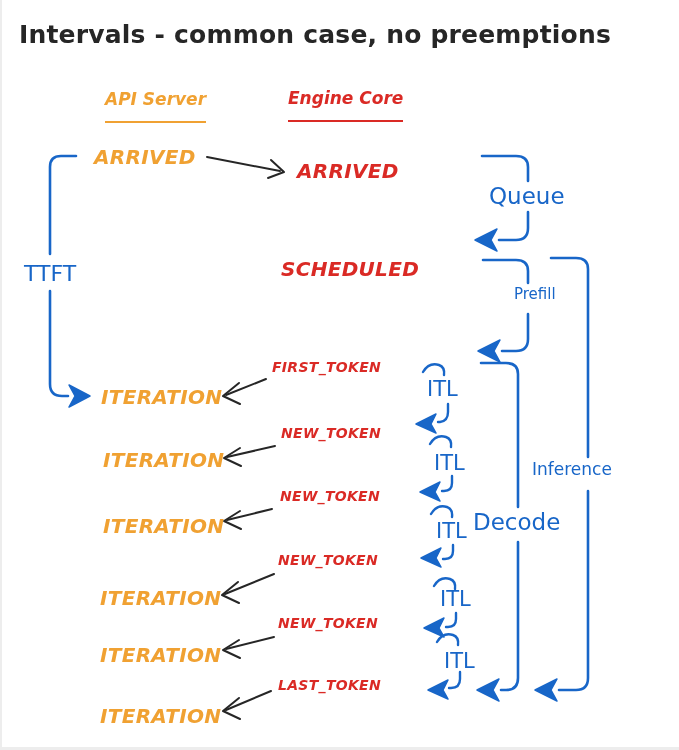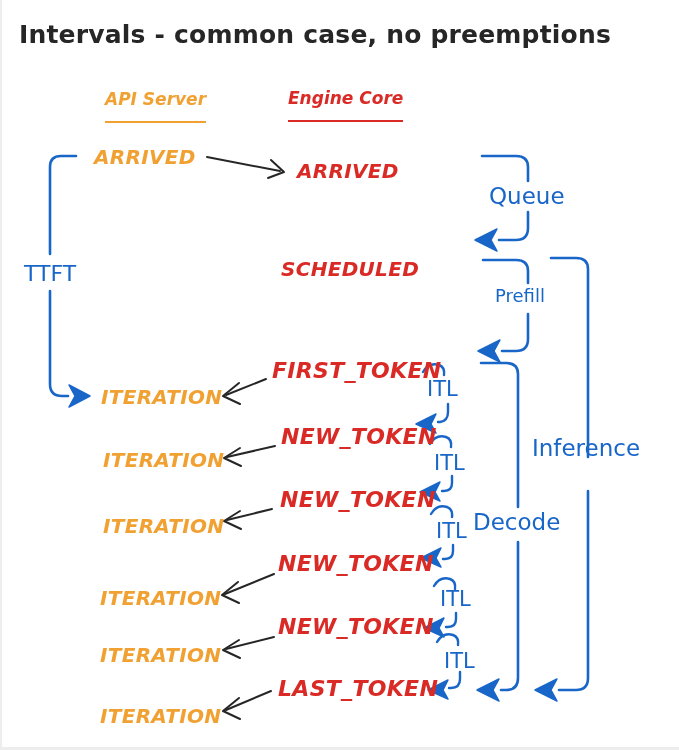--- a/index.html
+++ b/index.html
@@ -21,21 +21,21 @@
     border-bottom:2px solid currentColor;padding-bottom:12px;line-height:1.1;
     white-space:nowrap;
   }
   .hand{
     position:absolute;font-style:italic;font-weight:bold;letter-spacing:.3px;
     white-space:nowrap;line-height:1;
   }
   .orange{color:var(--orange);}
   .red{color:var(--red);text-align:right;}
   .ev{font-size:20px;}
-  .tok{font-size:22px;}
+  .tok{font-size:14px;}
   .blue-label{
     position:absolute;color:var(--blue);line-height:1;white-space:nowrap;
     font-weight:400;
     text-align:center;
   }
   svg.overlay{position:absolute;left:0;top:0;width:679px;height:750px;}
   .blue-stroke{stroke:var(--blue);fill:none;stroke-width:2.6;stroke-linecap:round;stroke-linejoin:round;}
   .blue-thin{stroke:var(--blue);fill:none;stroke-width:2.4;stroke-linecap:round;stroke-linejoin:round;}
   .blue-fill{fill:var(--blue);stroke:var(--blue);stroke-width:1.5;stroke-linejoin:round;}
   .ink-stroke{stroke:var(--ink);fill:none;stroke-width:2;stroke-linecap:round;stroke-linejoin:round;}
@@ -121,22 +121,22 @@
   <span class="hand ev red" style="left:281px;top:259px">SCHEDULED</span>
   <span class="hand tok red" style="left:272px;top:360px">FIRST_TOKEN</span>
   <span class="hand tok red" style="left:281px;top:426px">NEW_TOKEN</span>
   <span class="hand tok red" style="left:280px;top:489px">NEW_TOKEN</span>
   <span class="hand tok red" style="left:278px;top:553px">NEW_TOKEN</span>
   <span class="hand tok red" style="left:278px;top:616px">NEW_TOKEN</span>
   <span class="hand tok red" style="left:278px;top:678px">LAST_TOKEN</span>
 
   <span class="blue-label" style="left:24px;top:263px;font-size:22px">TTFT</span>
   <span class="blue-label" style="left:489px;top:185px;font-size:23px">Queue</span>
-  <span class="blue-label" style="left:495px;top:287px;font-size:18px">Prefill</span>
-  <span class="blue-label" style="left:532px;top:437px;font-size:23px">Inference</span>
+  <span class="blue-label" style="left:514px;top:287px;font-size:15px">Prefill</span>
+  <span class="blue-label" style="left:532px;top:461px;font-size:17px">Inference</span>
   <span class="blue-label" style="left:473px;top:511px;font-size:23px">Decode</span>
   <span class="blue-label" style="left:427px;top:379px;font-size:21px">ITL</span>
   <span class="blue-label" style="left:434px;top:453px;font-size:21px">ITL</span>
   <span class="blue-label" style="left:436px;top:521px;font-size:21px">ITL</span>
   <span class="blue-label" style="left:440px;top:589px;font-size:21px">ITL</span>
   <span class="blue-label" style="left:444px;top:651px;font-size:21px">ITL</span>
 
 </div>
 
 </body></html>

